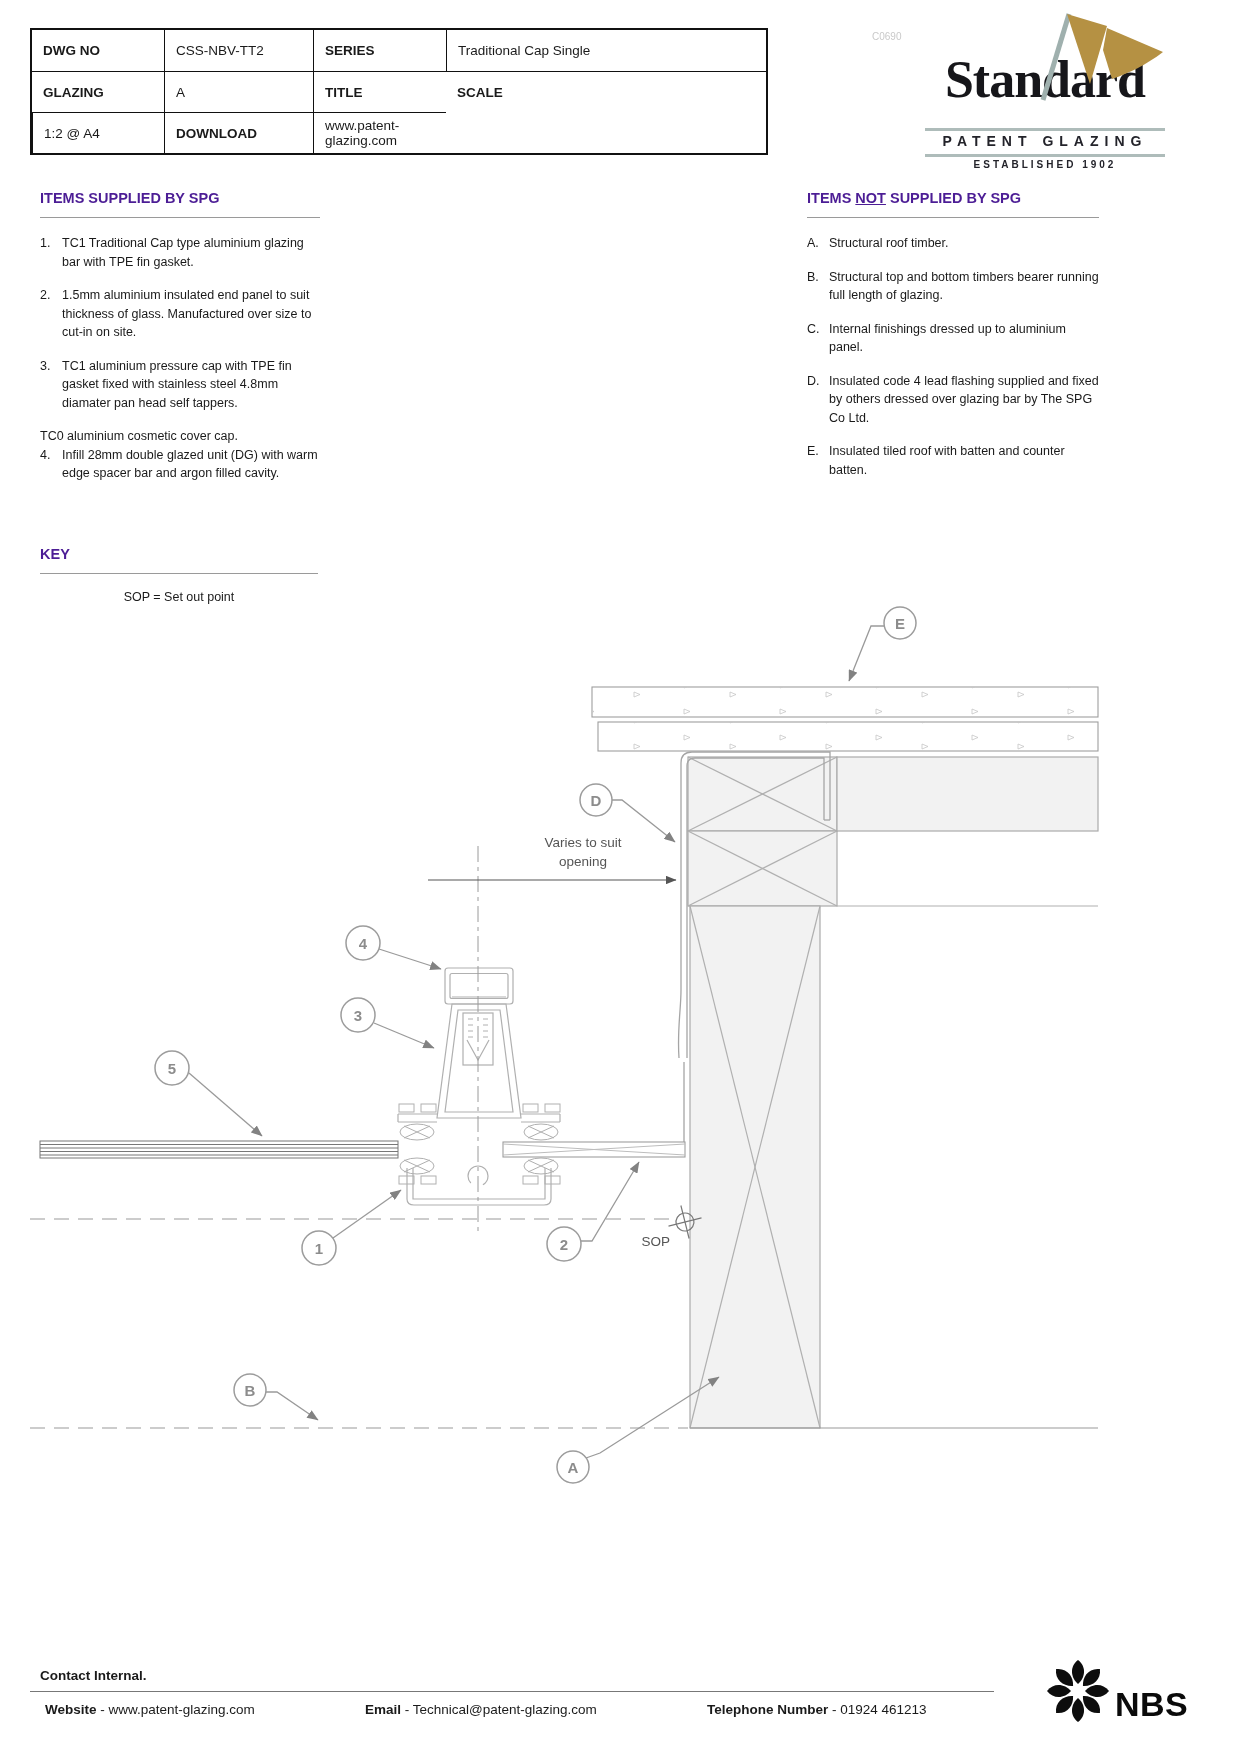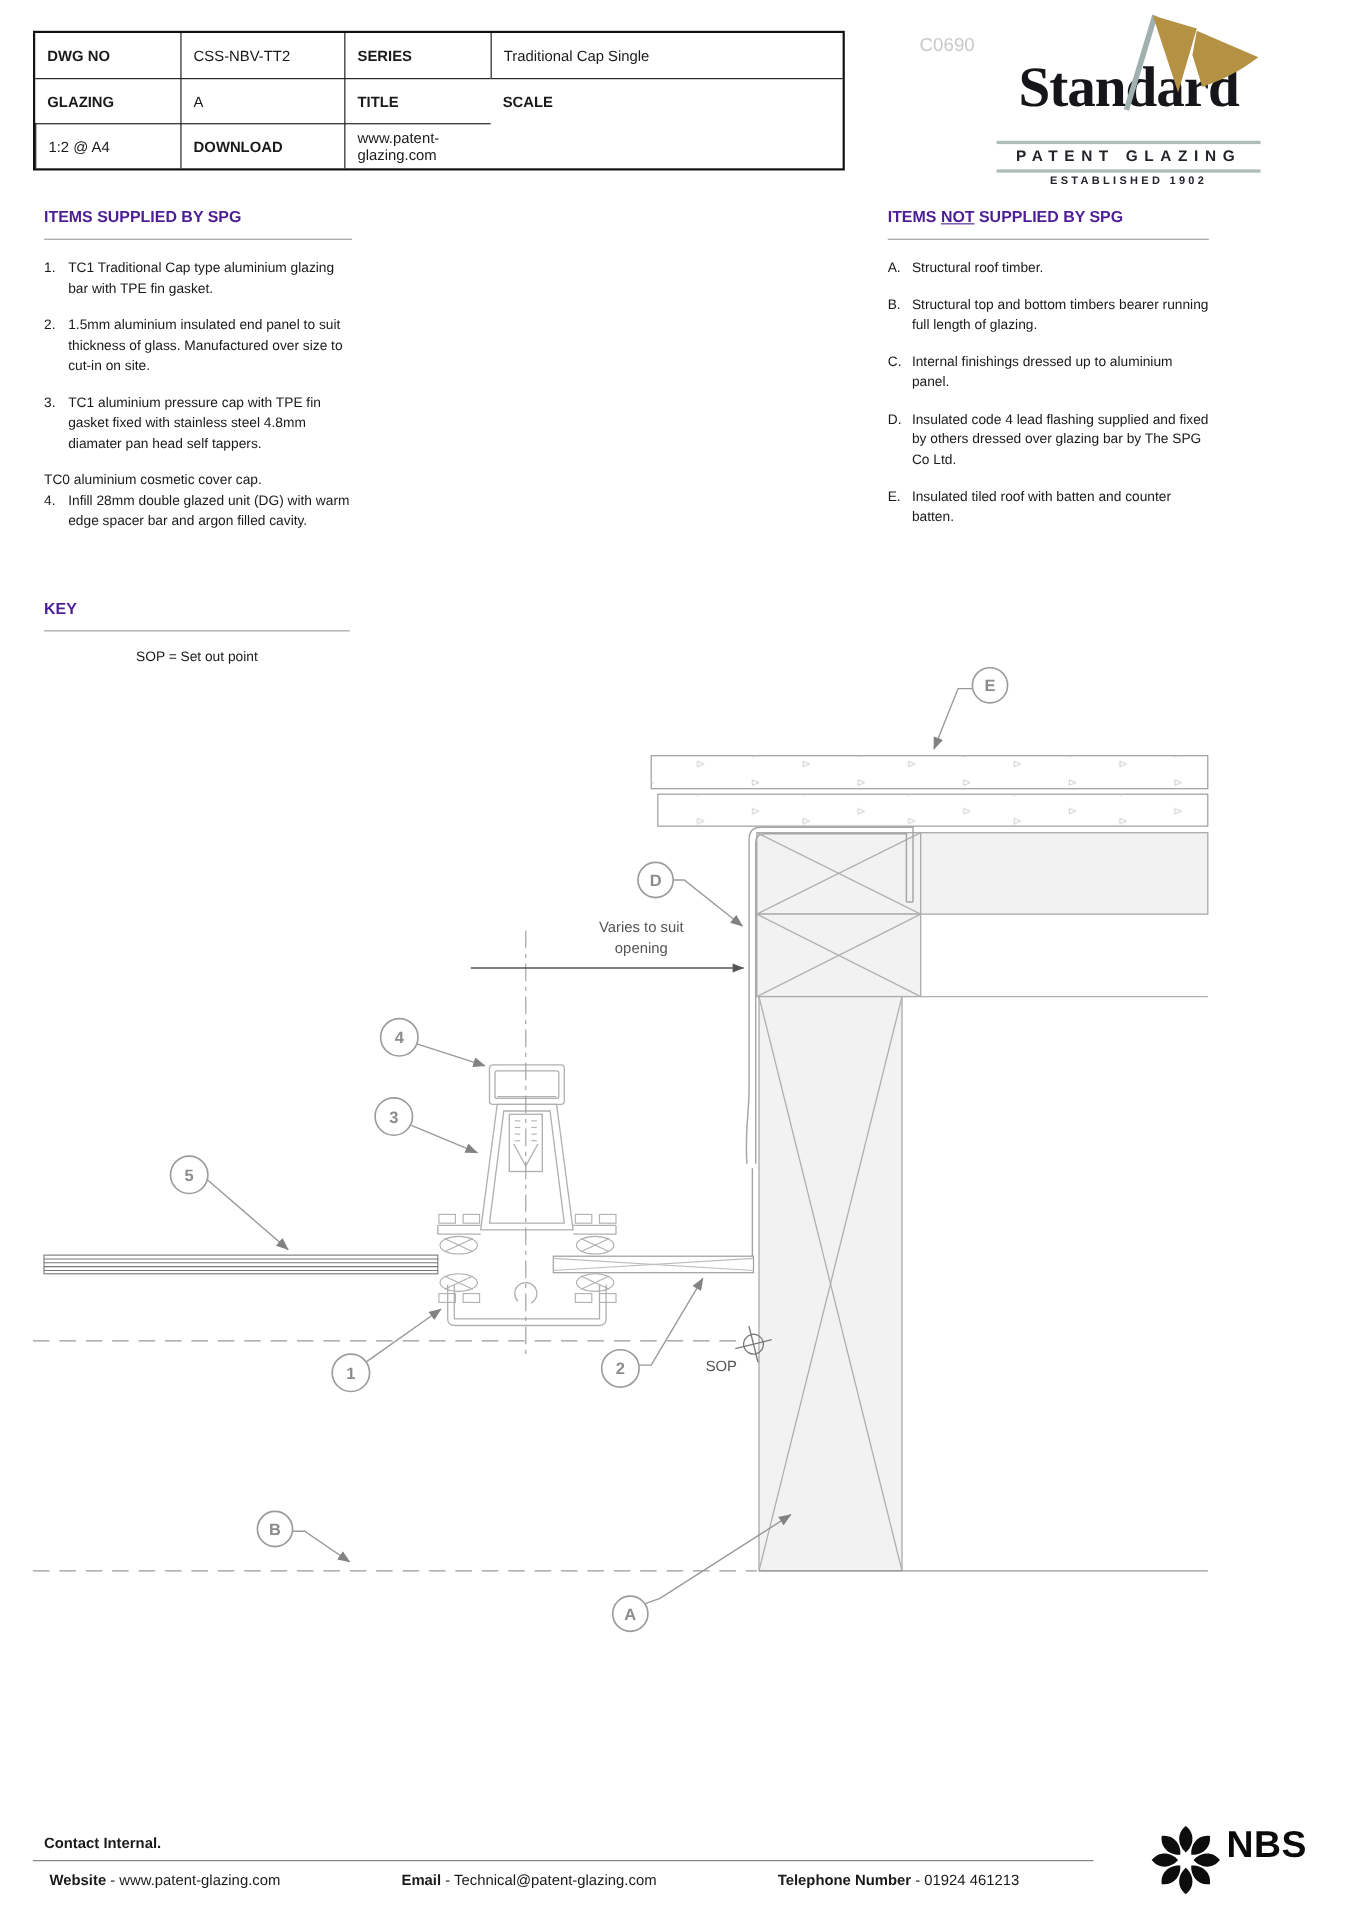--- a/index.html
+++ b/index.html
@@ -8,24 +8,24 @@
 
   
   .titleblock{position:absolute;left:30px;top:28px;width:738px;height:127px;
       border:2px solid #111;display:grid;grid-template-columns:132px 149px 133px 1fr;
       grid-template-rows:repeat(3,1fr);box-sizing:border-box;}
   .tb-cell{display:flex;align-items:center;padding-left:11px;font-size:13.5px;
       border-left:1.5px solid #111;border-top:1.5px solid #111;box-sizing:border-box;}
   .tb-cell.c0{border-left:none;}
   .tb-cell.r0{border-top:none;}
   .tb-label{font-weight:bold;}
-  .watermark{position:absolute;left:836px;top:31px;font-size:17px;color:#c9c9c9;}
-
-  
-  .logo{position:absolute;left:886px;top:16px;width:280px;height:152px;}
+  .watermark{position:absolute;left:872px;top:31px;font-size:10px;color:#c9c9c9;}
+
+  
+  .logo{position:absolute;left:905px;top:16px;width:280px;height:152px;}
   .logo-name{position:absolute;left:0;top:38px;width:280px;text-align:center;
       font-family:"Liberation Serif","DejaVu Serif",serif;font-size:52px;font-weight:600;
       letter-spacing:-1px;color:#16161a;line-height:1;}
   .logo-flag{position:absolute;left:128px;top:-4px;width:150px;height:92px;}
   .logo-bar{position:absolute;left:20px;width:240px;height:3px;background:#aebcba;}
   .logo-sub{position:absolute;left:0;top:117px;width:280px;text-align:center;font-size:14px;
       font-weight:bold;letter-spacing:6px;color:#23232a;}
   .logo-est{position:absolute;left:0;top:143px;width:280px;text-align:center;font-size:10px;
       font-weight:bold;letter-spacing:3px;color:#23232a;}
 
@@ -51,21 +51,21 @@
   .bubble{fill:#fff;stroke:#9c9c9c;stroke-width:1.5;}
   .bubble-txt{font-size:15px;font-weight:bold;fill:#8c8c8c;text-anchor:middle;}
   .note-txt{font-size:13.5px;fill:#555;}
   .dashline{stroke:#9a9a9a;stroke-width:1.2;fill:none;}
 
   
   .footer-heading{position:absolute;left:40px;top:1668px;font-size:13.5px;font-weight:bold;}
   .footer-rule{position:absolute;left:30px;top:1691px;width:964px;border:none;border-top:1.5px solid #777;margin:0;}
   .footer-item{position:absolute;top:1702px;font-size:13.5px;}
   .footer-item b{font-weight:bold;}
-  .nbs{position:absolute;left:1045px;top:1658px;display:flex;align-items:flex-start;gap:4px;}
+  .nbs{position:absolute;left:1045px;top:1658px;display:flex;align-items:flex-end;gap:4px;}
   .nbs-text{font-size:34px;font-weight:800;color:#0a0a0a;letter-spacing:0.5px;}
 </style>
 </head>
 <body>
 
 <div class="page">
 
   <div class="titleblock">
     <div class="tb-cell tb-label c0 r0">DWG NO</div>
     <div class="tb-cell r0">CSS-NBV-TT2</div>

